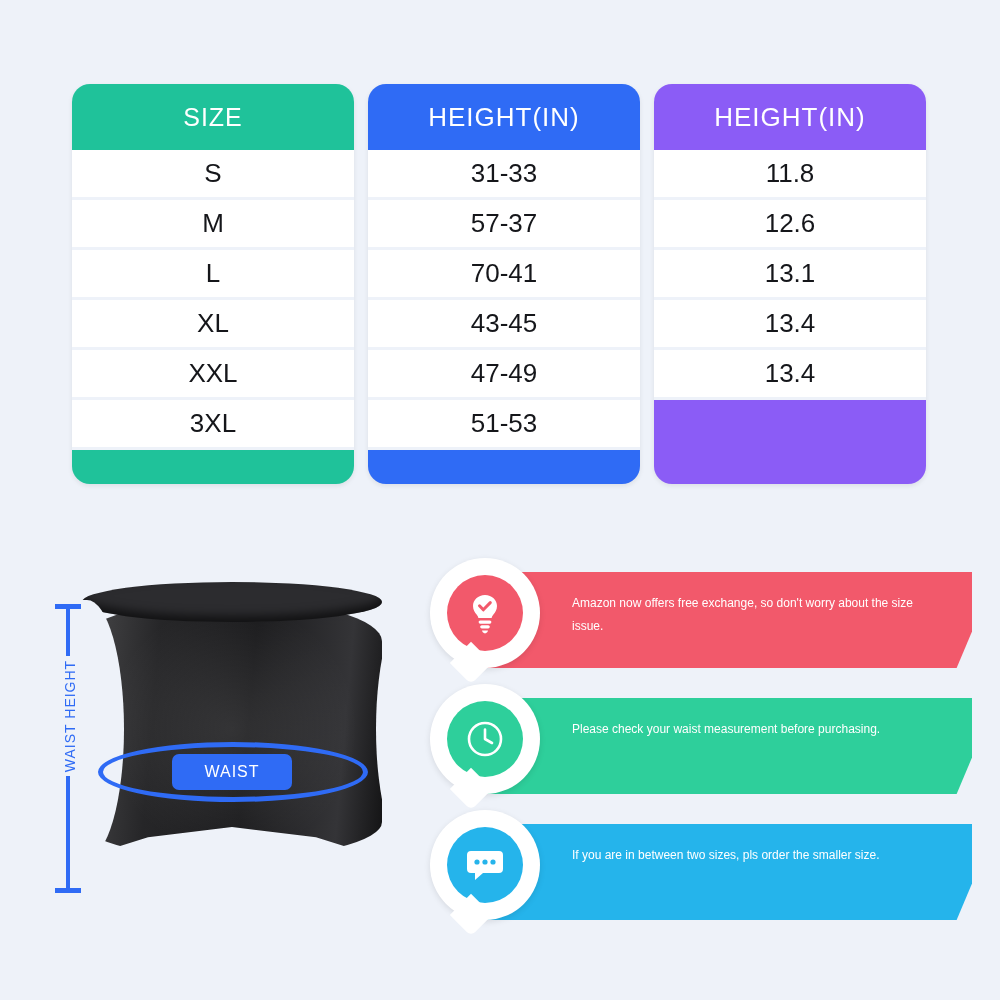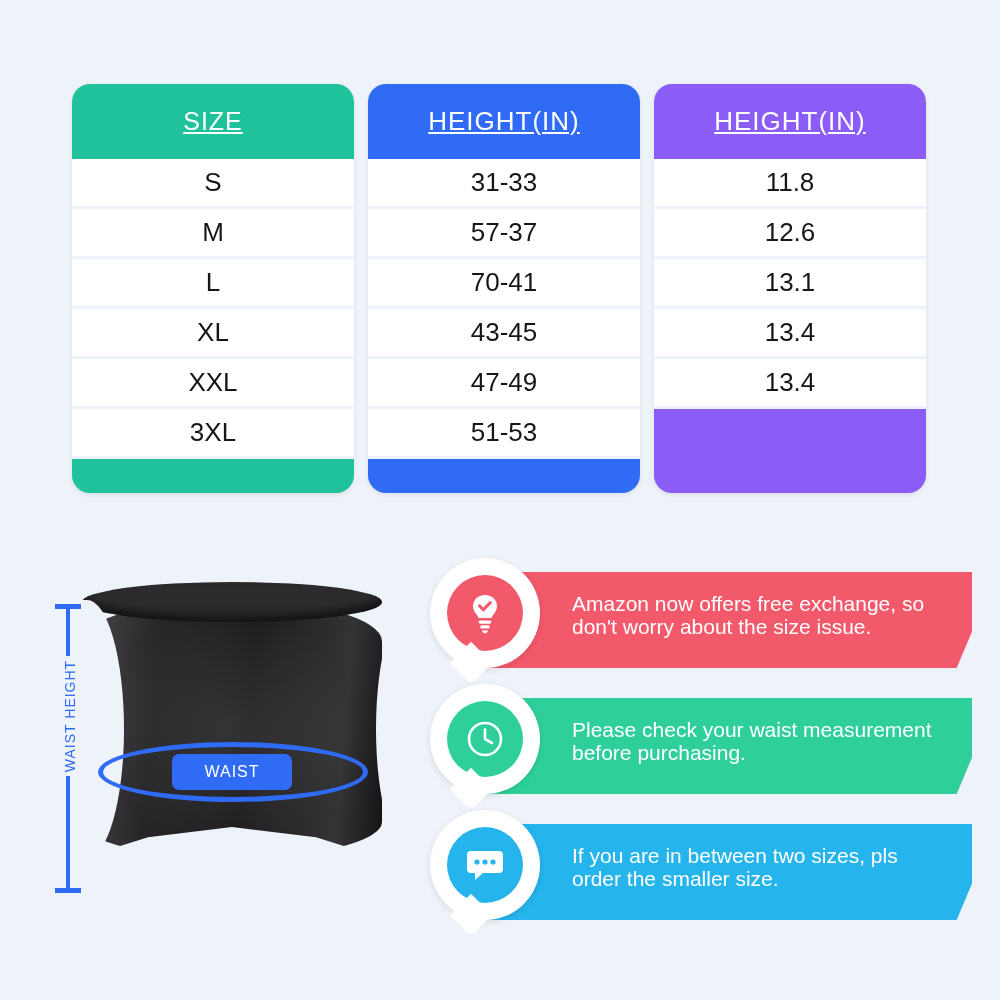--- a/index.html
+++ b/index.html
@@ -27,29 +27,28 @@
   .col {
     border-radius: 18px;
     overflow: hidden;
     box-shadow: 0 2px 5px rgba(0,0,0,0.08);
   }
   .col-size   { width: 282px; background: #1fc29a; }
   .col-waist  { width: 272px; background: #2f6bf5; }
   .col-height { width: 272px; background: #8b5cf6; }
 
   .col-head {
-    height: 75px;
+    height: 66px;
     display: flex;
     align-items: center;
     justify-content: center;
     color: #ffffff;
     font-size: 26px;
     letter-spacing: 1px;
     font-weight: 400;
-    text-decoration: underline;
   }
   .col-head.size-head { font-size: 25px; }
 
   .cell {
     height: 47px;
     background: #ffffff;
     display: flex;
     align-items: center;
     justify-content: center;
     font-size: 26px;
@@ -232,21 +231,21 @@
   .disc.green { background: #2ecf9b; }
   .disc.blue  { background: #25b4eb; }
   .disc svg { display: block; }
 
   .note-text {
     position: absolute;
     left: 142px;
     top: 34px;
     width: 370px;
     color: #ffffff;
-    font-size: 21px;
+    font-size: 12px;
     line-height: 23px;
   }
 </style>
 </head>
 <body>
 
 <div class="size-table">
 
   <div class="col col-size">
     <div class="col-head size-head">SIZE</div>

